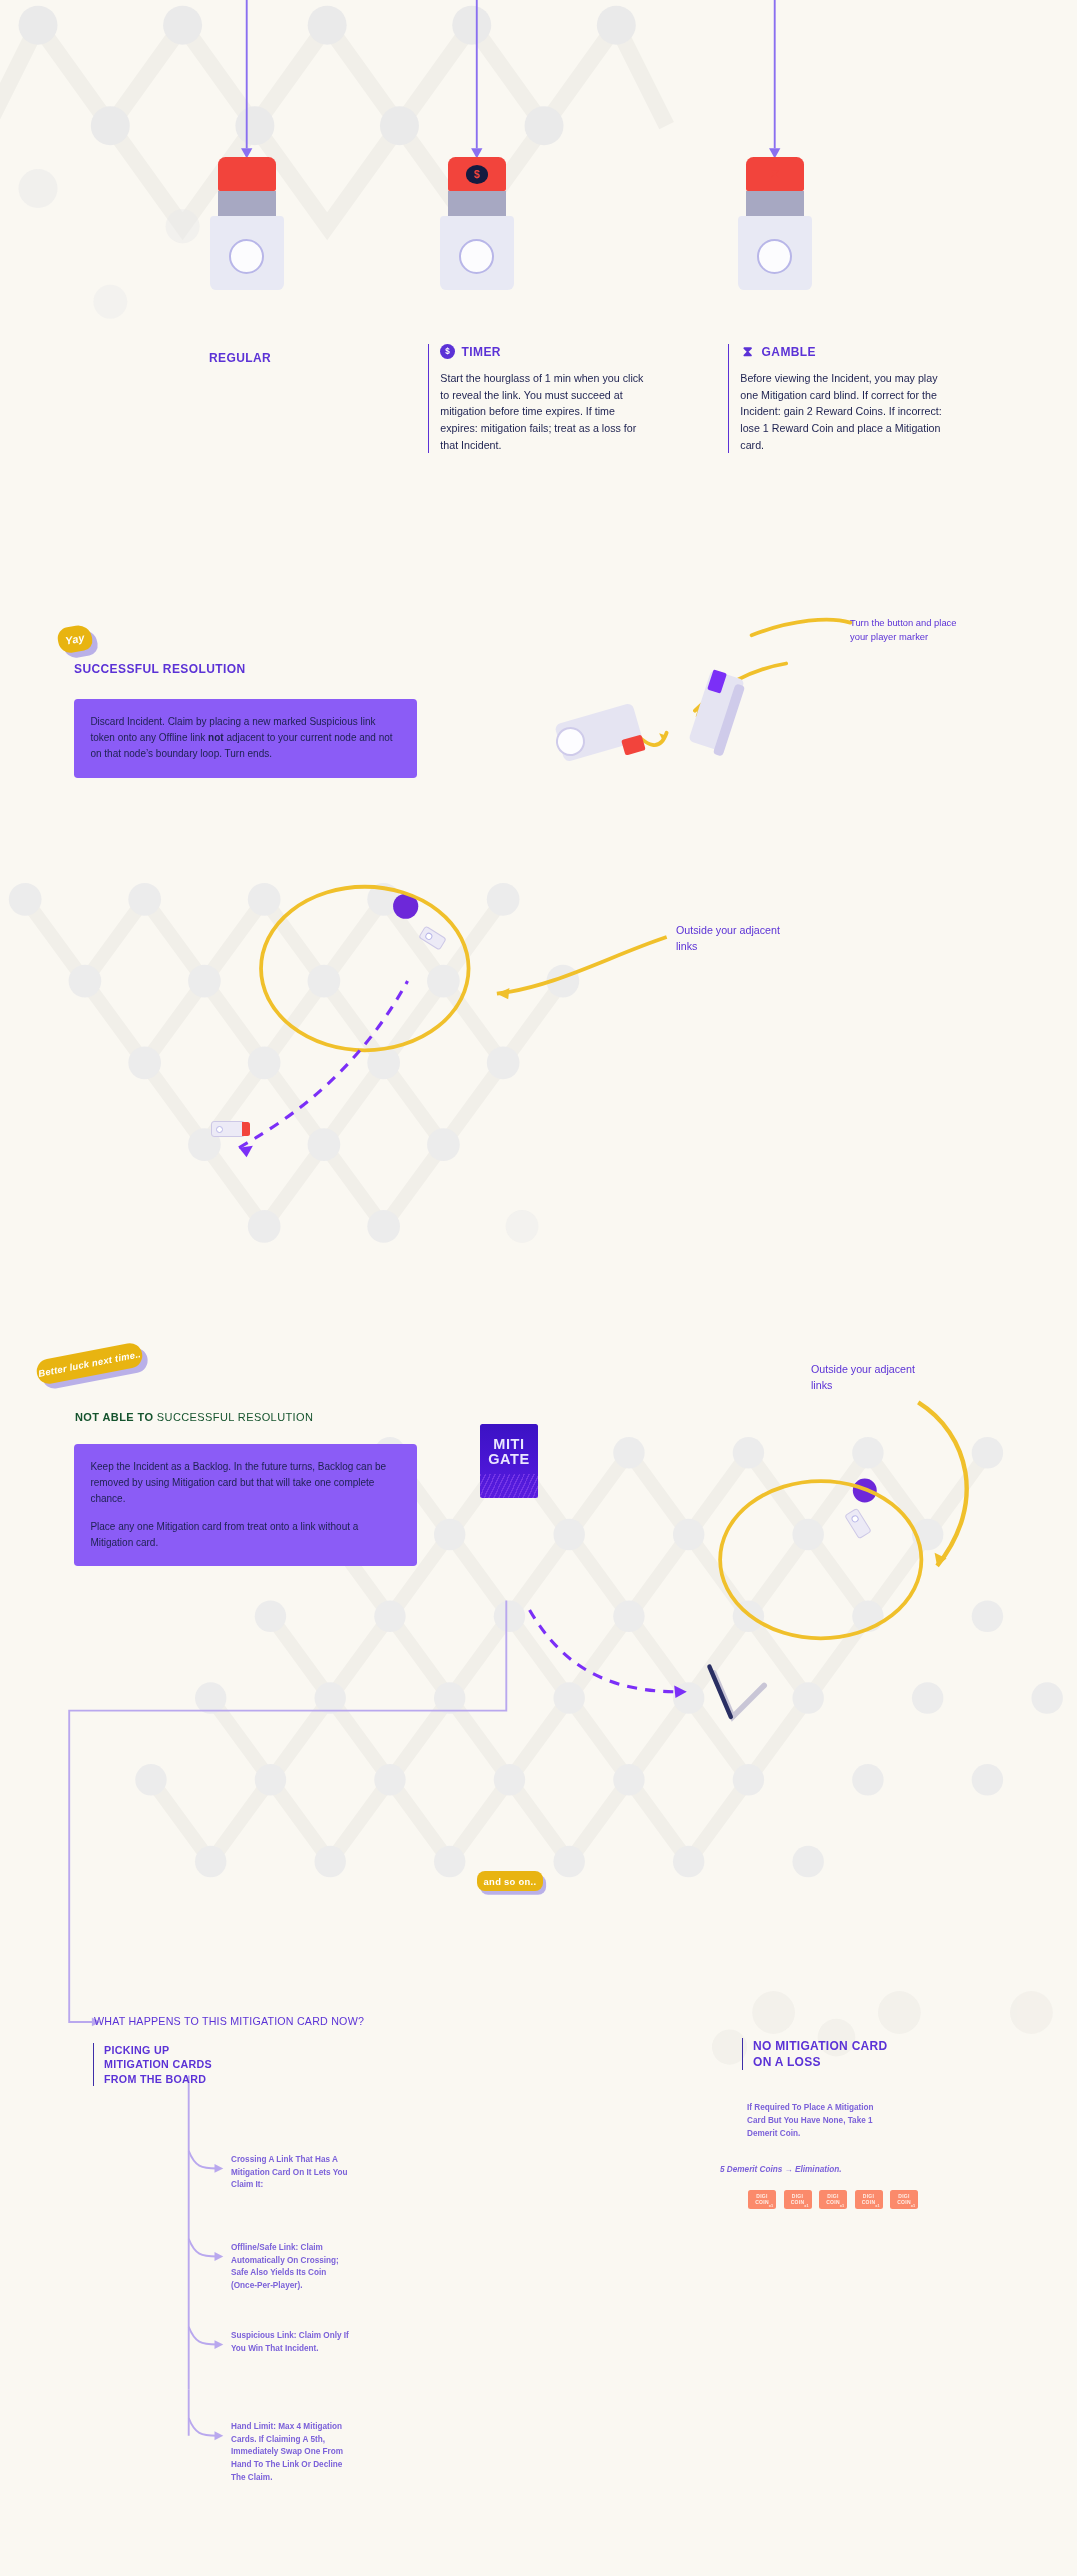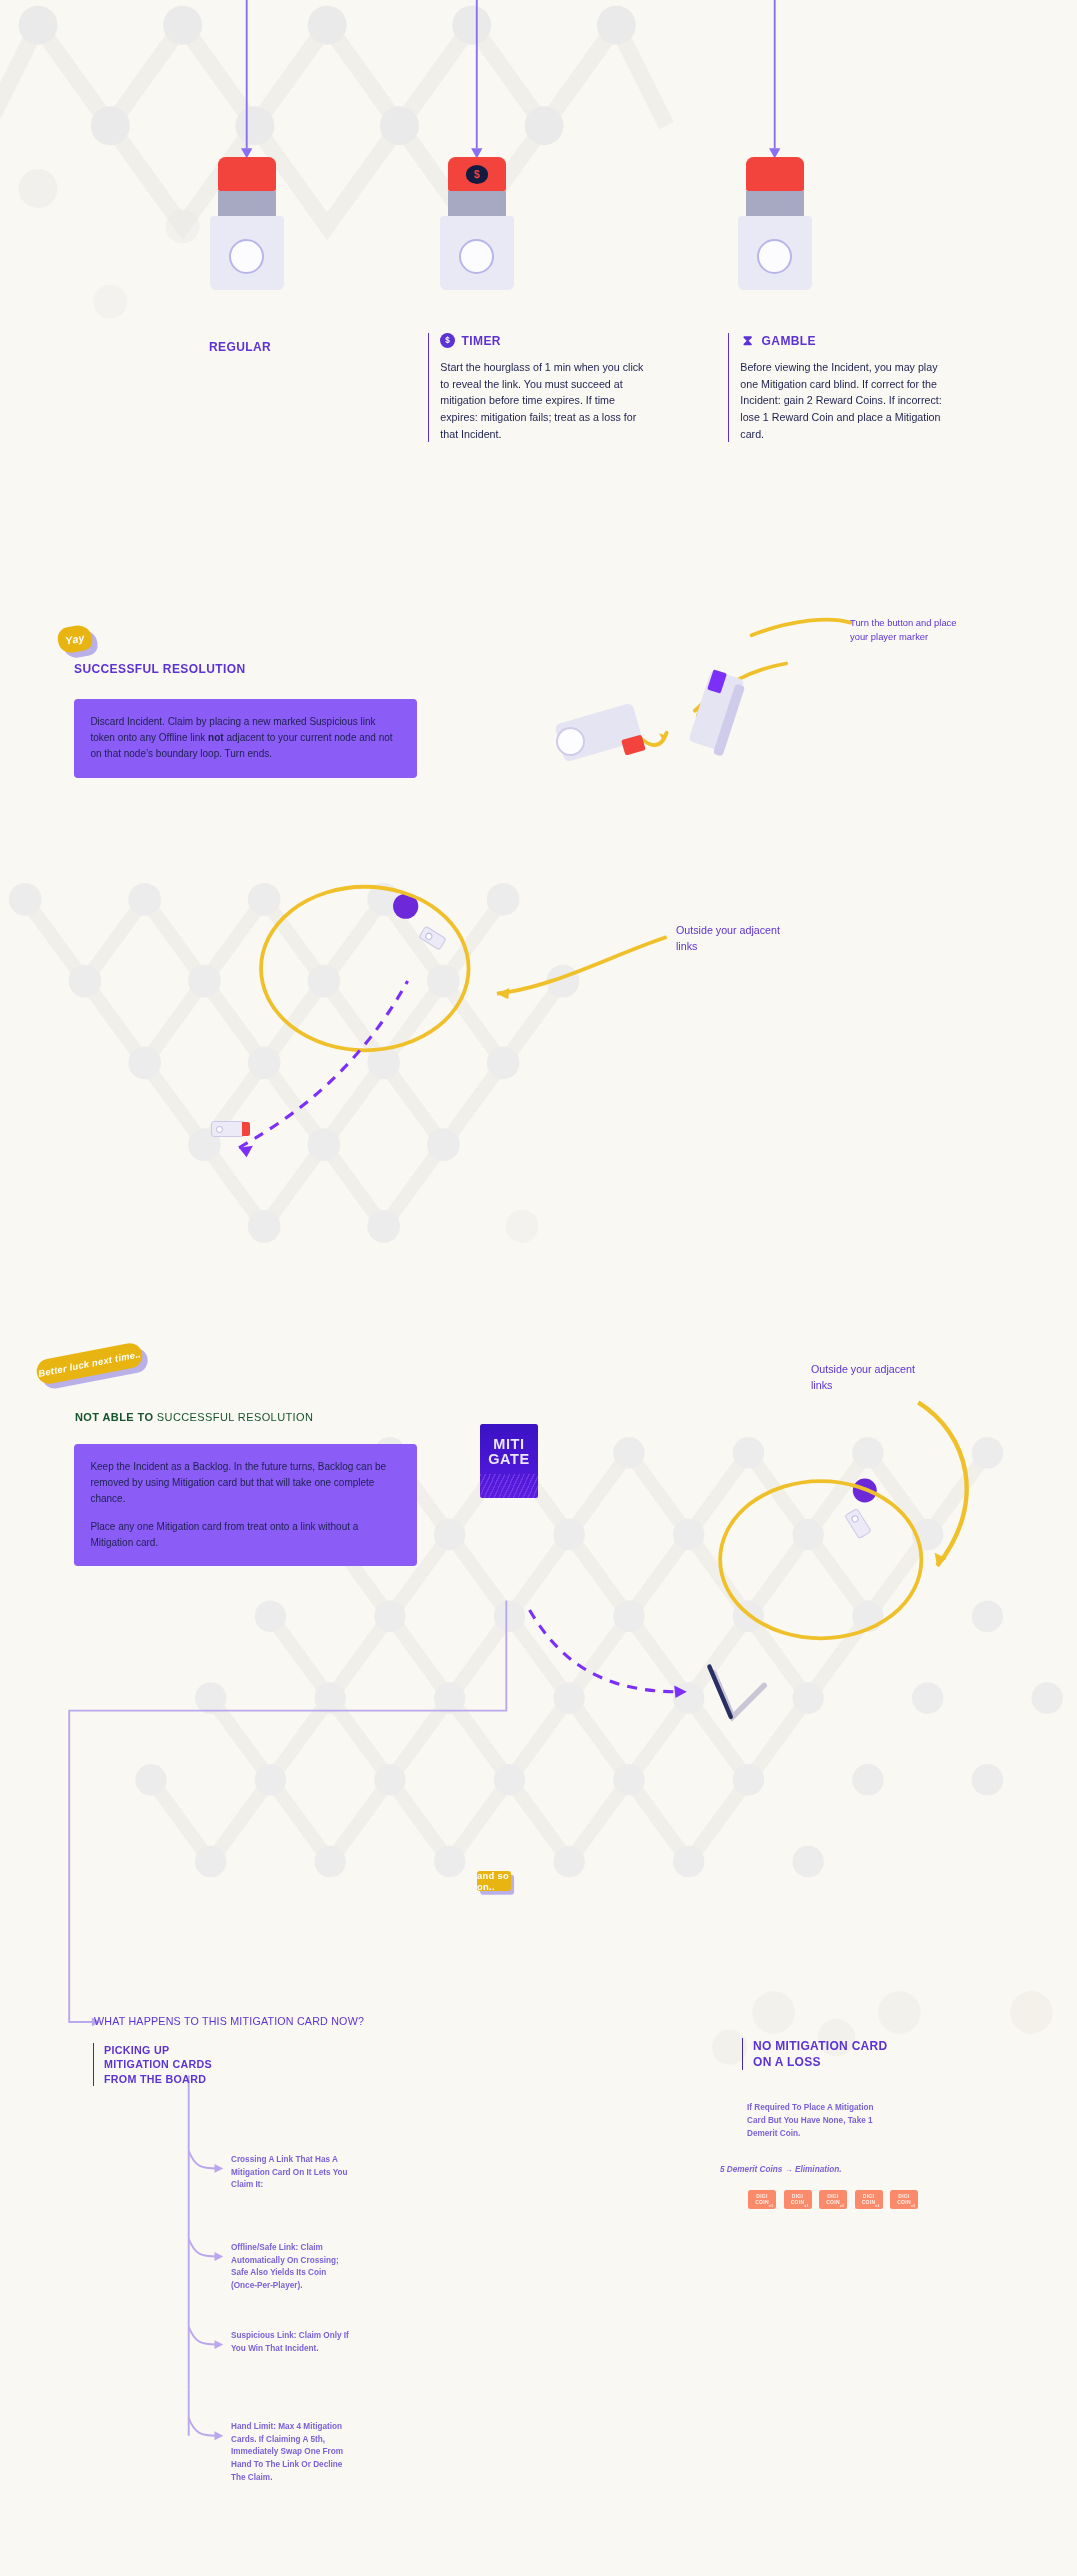--- a/index.html
+++ b/index.html
@@ -32,21 +32,21 @@
     background:#fcfcfe; border:2.5px solid #b8b6e8; margin-top:6.3px;
   }
   .tok-badge {
     width:22.6px; height:19px; border-radius:50%; background:#141b40;
     display:flex; align-items:center; justify-content:center;
     color:#f2443c; font-size:10.7px; font-weight:bold;
   }
   .tok-hour { color:#f2443c; font-size:12px; line-height:1; }
 
   
-  .legend-col { position:absolute; }
+  .legend-col { position:absolute;margin-top:11px; }
   .legend-col.bar { border-left:1.9px solid #5b32d6; padding-left:11.3px; }
   .legend-title {
     font-size:12px; font-weight:bold; letter-spacing:0.4px;
     color:#5b32d6; display:flex; align-items:center; gap:6.3px;
     white-space:nowrap;
   }
   .legend-title .ic {
     width:15px;height:15px;border-radius:50%;background:#5b32d6;color:#fff;
     font-size:8.2px;display:flex;align-items:center;justify-content:center;flex:0 0 auto;
   }
@@ -63,21 +63,21 @@
   .sticker {
     position:absolute; background:#e8b411; color:#fff;
     font-weight:bold; font-style:italic; letter-spacing:0.3px;
     display:flex; align-items:center; justify-content:center;
     box-shadow:4.4px 5.7px 0 #b9b0e8;
   }
   .sticker.yay { width:34px;height:26.4px;border-radius:11.3px 14px 10px 12.6px;
     font-size:10.7px; transform:rotate(-10deg); }
   .sticker.luck { width:107px;height:25px;border-radius:14px;
     font-size:9.4px; transform:rotate(-11deg); }
-  .sticker.soon { width:34px;height:20px;border-radius:3px;
+  .sticker.soon { width:66px;height:20px;border-radius:8px;
     font-size:9.4px; font-style:normal; box-shadow:3.1px 3.8px 0 #b9b0e8; }
 
   
   .panel {
     position:absolute; background:#8b5cf6; border-radius:3.8px;
     padding:15px 16.4px; font-size:10px; line-height:1.62; color:#1d2150;
   }
   .panel p + p { margin-top:11.3px; }
   .panel b { font-weight:bold; }
 

